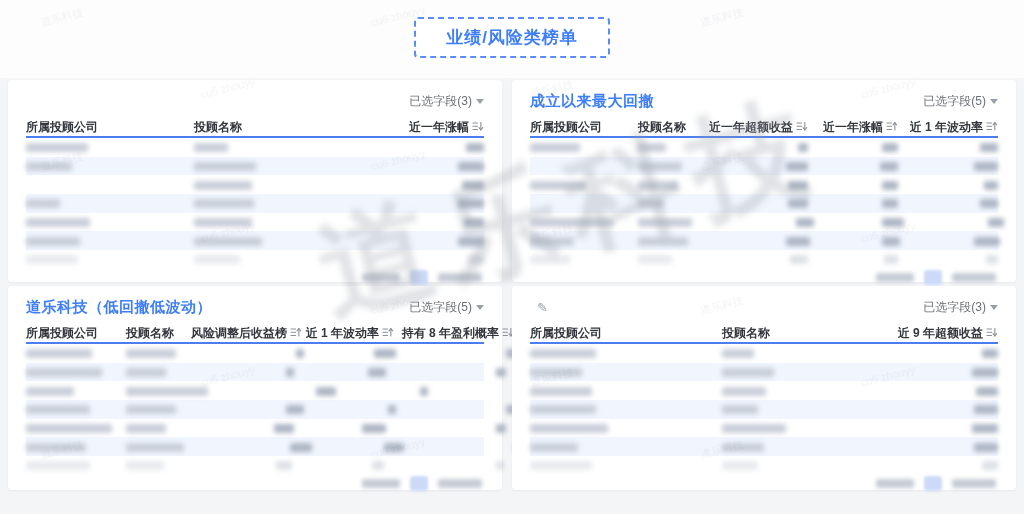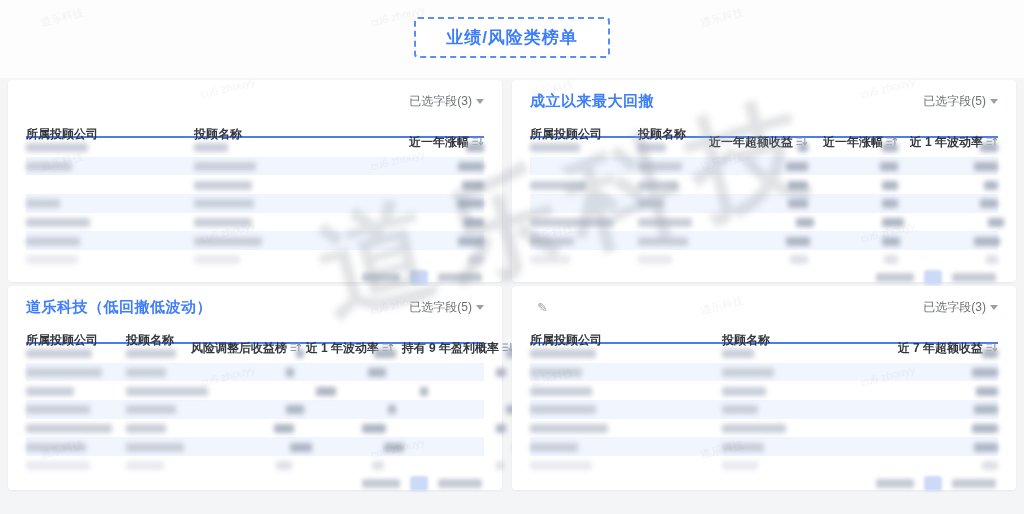--- a/index.html
+++ b/index.html
@@ -47,21 +47,21 @@
     width:0;height:0;border-left:4px solid transparent;border-right:4px solid transparent;
     border-top:5px solid #9aa0a8;display:inline-block;margin-top:1px;
   }
   
   .cols{
     display:grid;align-items:center;height:18px;
     border-bottom:2px solid #4a7df0;
     font-size:12px;color:#33373d;font-weight:600;
   }
   .col{white-space:nowrap;display:flex;align-items:center;gap:3px;}
-  .col.num{justify-self:end;margin-top:16px;}
+  .col.num{justify-self:end;}
   .col svg{flex:none;margin-top:1px;}
   
   .p1 .cols,.p1 .trow{grid-template-columns:168px 1fr 112px;}
   .p2 .cols,.p2 .trow{grid-template-columns:108px 1fr 122px 90px 100px;}
   .p3 .cols,.p3 .trow{grid-template-columns:100px 1fr 128px 92px 120px;}
   .p4 .cols,.p4 .trow{grid-template-columns:192px 1fr 128px;}
   
   .tbody{display:block;}
   .trow{display:grid;align-items:center;height:18.7px;}
   .trow.alt{background:#f0f5fe;}
@@ -314,21 +314,21 @@
               <g stroke="#8a8f99" stroke-width="1.2" stroke-linecap="round">
                 <line x1="1" y1="2.2" x2="6" y2="2.2"></line>
                 <line x1="1" y1="5.7" x2="6" y2="5.7"></line>
                 <line x1="1" y1="9.2" x2="6" y2="9.2"></line>
                 <line x1="9.6" y1="1.7" x2="9.6" y2="9.8"></line>
                 <path d="M7.6 4.2 L9.6 1.7 L11.6 4.2" fill="none"></path>
               </g>
             </svg></span>
         </span>
         <span class="col num">
-          <span>持有 9 年盈利概率</span>
+          <span>持有 8 年盈利概率</span>
           <span><svg width="12" height="11" viewBox="0 0 13 12">
               <g stroke="#8a8f99" stroke-width="1.2" stroke-linecap="round">
                 <line x1="1" y1="2.2" x2="6" y2="2.2"></line>
                 <line x1="1" y1="5.7" x2="6" y2="5.7"></line>
                 <line x1="1" y1="9.2" x2="6" y2="9.2"></line>
                 <line x1="9.6" y1="1.7" x2="9.6" y2="9.8"></line>
                 <path d="M7.6 7.3 L9.6 9.8 L11.6 7.3" fill="none"></path>
               </g>
             </svg></span>
         </span>
@@ -400,21 +400,21 @@
       </div>
     </div>
     <div class="cols">
         <span class="col">
           <span>所属投顾公司</span>
         </span>
         <span class="col">
           <span>投顾名称</span>
         </span>
         <span class="col num">
-          <span>近 7 年超额收益</span>
+          <span>近 9 年超额收益</span>
           <span><svg width="12" height="11" viewBox="0 0 13 12">
               <g stroke="#8a8f99" stroke-width="1.2" stroke-linecap="round">
                 <line x1="1" y1="2.2" x2="6" y2="2.2"></line>
                 <line x1="1" y1="5.7" x2="6" y2="5.7"></line>
                 <line x1="1" y1="9.2" x2="6" y2="9.2"></line>
                 <line x1="9.6" y1="1.7" x2="9.6" y2="9.8"></line>
                 <path d="M7.6 7.3 L9.6 9.8 L11.6 7.3" fill="none"></path>
               </g>
             </svg></span>
         </span>

